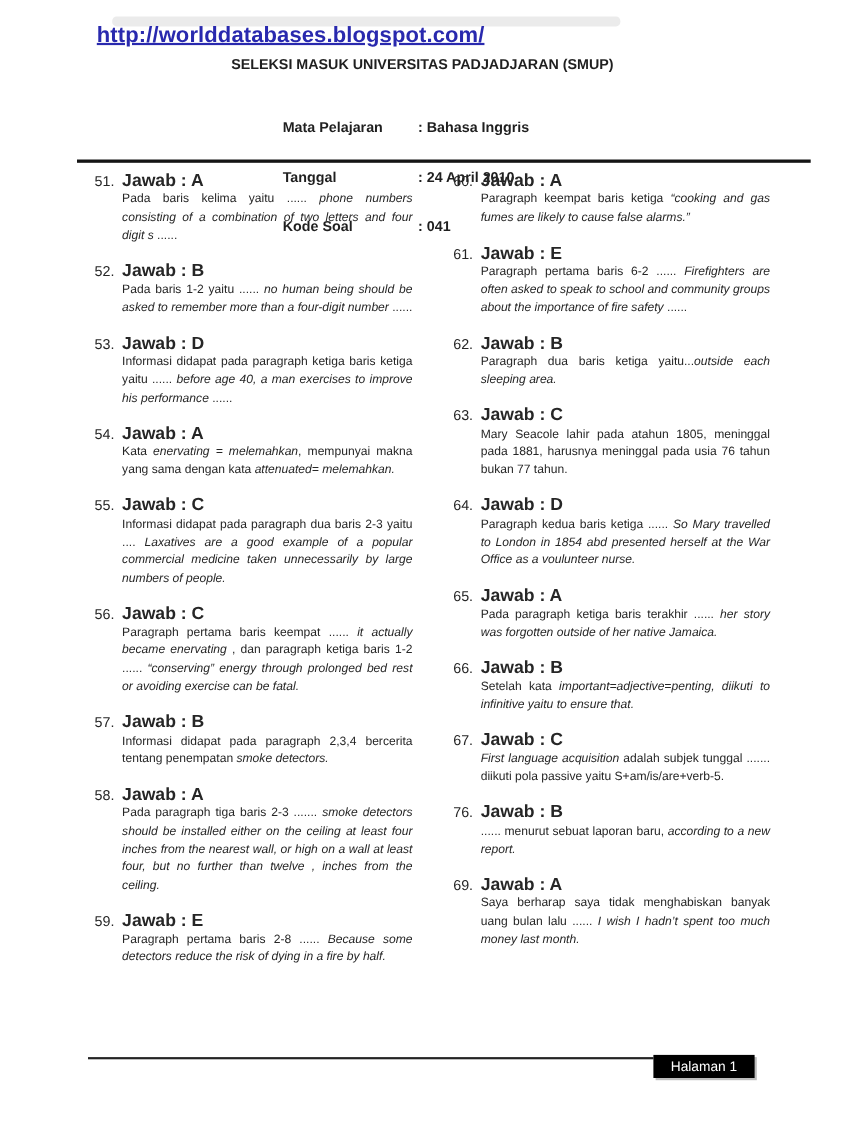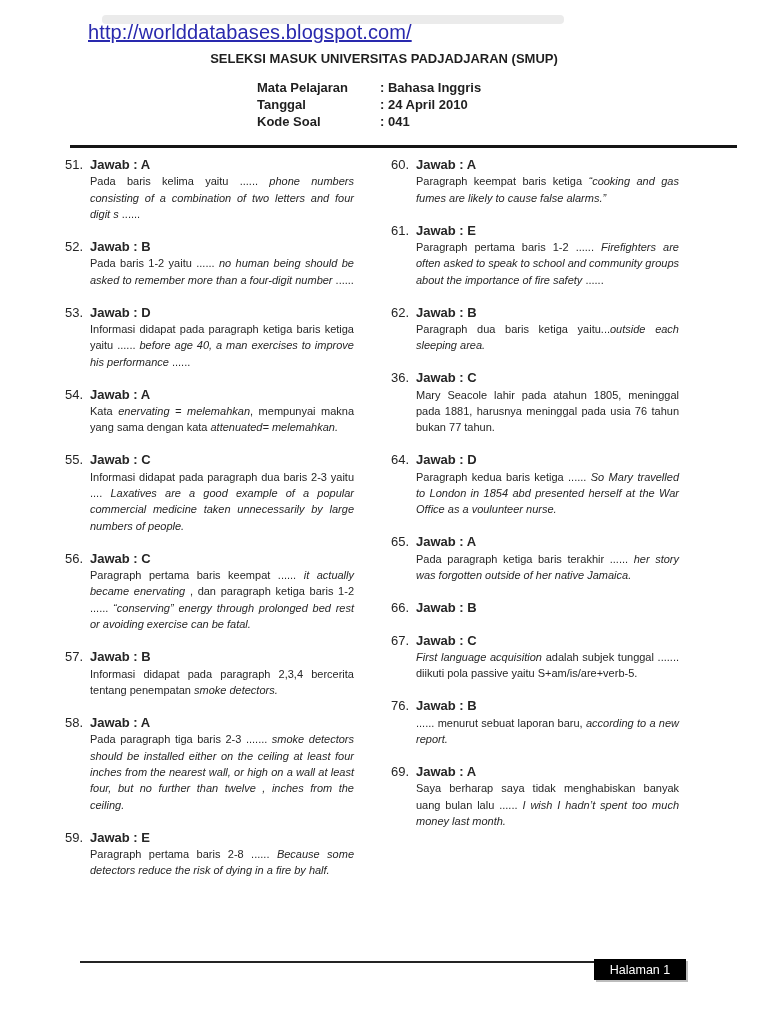--- a/index.html
+++ b/index.html
@@ -2,35 +2,35 @@
 <html style="--link-blue: #2929ae; --badge-bg: #000000; --badge-text: #ffffff;"><head>
 <meta charset="utf-8">
 <style>
   html,body{margin:0;padding:0;background:#ffffff;}
   .page{
     position:relative;width:768px;height:1024px;background:#fff;overflow:hidden;
     font-family:"Liberation Sans",sans-serif;color:#262626;
   }
   .scan-smudge{position:absolute;left:102px;top:15px;width:462px;height:9px;background:#ebebeb;border-radius:4px;}
   .url{
-    position:absolute;left:88px;top:21px;font-size:20px;font-weight:normal;
+    position:absolute;left:88px;top:21px;font-size:20px;font-weight:bold;
     color:var(--link-blue,#2929ae);text-decoration:underline;letter-spacing:0.1px;cursor:pointer;text-align:center;
   }
   .doc-title{position:absolute;left:0;top:51px;width:768px;text-align:center;font-weight:bold;font-size:13px;color:#1f1f1f;}
   .meta{position:absolute;left:257px;top:79px;font-size:13px;font-weight:bold;line-height:17px;color:#1f1f1f;}
-  .meta-row{display:flex;}
+  .meta-row{display:flex;margin-top:28px;}
   .meta-label{width:123px;}
   .header-rule{position:absolute;left:70px;top:145px;width:667px;height:3px;background:#151515;}
-  .columns{position:absolute;left:65px;top:157px;width:614px;display:flex;gap:37px;}
+  .columns{position:absolute;left:86px;top:157px;width:614px;display:flex;gap:37px;}
   .col{width:289px;flex:none;}
   .col-right{width:288px;}
   .item{display:flex;margin-bottom:16.4px;}
   .num{width:25px;flex:none;font-size:13px;line-height:16.4px;}
   .content{flex:1;min-width:0;}
-  .head{font-weight:bold;font-size:13px;line-height:16.4px;}
+  .head{font-weight:bold;font-size:16px;line-height:16.4px;}
   .body{margin:0;font-size:11px;line-height:16.4px;text-align:justify;}
   .it{font-style:italic;}
   .footer-rule{position:absolute;left:80px;top:961px;width:514px;height:2px;background:#242424;}
   .page-badge{
     position:absolute;left:594px;top:959px;width:92px;height:21px;
     background:var(--badge-bg,#000);color:var(--badge-text,#fff);
     font-size:12.5px;font-weight:normal;display:flex;align-items:center;justify-content:center;
     box-shadow:2px 2px 0 rgba(145,145,145,0.6);
   }
 </style>
@@ -133,32 +133,32 @@
           <div class="num">60.</div>
           <div class="content">
             <div class="head">Jawab : A</div>
             <p class="body"><span>Paragraph keempat baris ketiga </span><span class="it">“cooking and gas fumes are likely to cause false alarms.”</span></p>
           </div>
         </div>
         <div class="item">
           <div class="num">61.</div>
           <div class="content">
             <div class="head">Jawab : E</div>
-            <p class="body"><span>Paragraph pertama baris 1-2 ...... </span><span class="it">Firefighters are often asked to speak to school and community groups about the importance of fire safety</span><span> ......</span></p>
+            <p class="body"><span>Paragraph pertama baris 6-2 ...... </span><span class="it">Firefighters are often asked to speak to school and community groups about the importance of fire safety</span><span> ......</span></p>
           </div>
         </div>
         <div class="item">
           <div class="num">62.</div>
           <div class="content">
             <div class="head">Jawab : B</div>
             <p class="body"><span>Paragraph dua baris ketiga yaitu...</span><span class="it">outside each sleeping area.</span></p>
           </div>
         </div>
         <div class="item">
-          <div class="num">36.</div>
+          <div class="num">63.</div>
           <div class="content">
             <div class="head">Jawab : C</div>
             <p class="body"><span>Mary Seacole lahir pada atahun 1805, meninggal pada 1881, harusnya meninggal pada usia 76 tahun bukan 77 tahun.</span></p>
           </div>
         </div>
         <div class="item">
           <div class="num">64.</div>
           <div class="content">
             <div class="head">Jawab : D</div>
             <p class="body"><span>Paragraph kedua baris ketiga ...... </span><span class="it">So Mary travelled to London in 1854 abd presented herself at the War Office as a voulunteer nurse.</span></p>
@@ -168,20 +168,21 @@
           <div class="num">65.</div>
           <div class="content">
             <div class="head">Jawab : A</div>
             <p class="body"><span>Pada paragraph ketiga baris terakhir ...... </span><span class="it">her story was forgotten outside of her native Jamaica.</span></p>
           </div>
         </div>
         <div class="item">
           <div class="num">66.</div>
           <div class="content">
             <div class="head">Jawab : B</div>
+            <p class="body"><span>Setelah kata </span><span class="it">important=adjective=penting, diikuti to infinitive yaitu to ensure that.</span></p>
           </div>
         </div>
         <div class="item">
           <div class="num">67.</div>
           <div class="content">
             <div class="head">Jawab : C</div>
             <p class="body"><span class="it">First language acquisition</span><span> adalah subjek tunggal ....... diikuti pola passive yaitu S+am/is/are+verb-5.</span></p>
           </div>
         </div>
         <div class="item">

